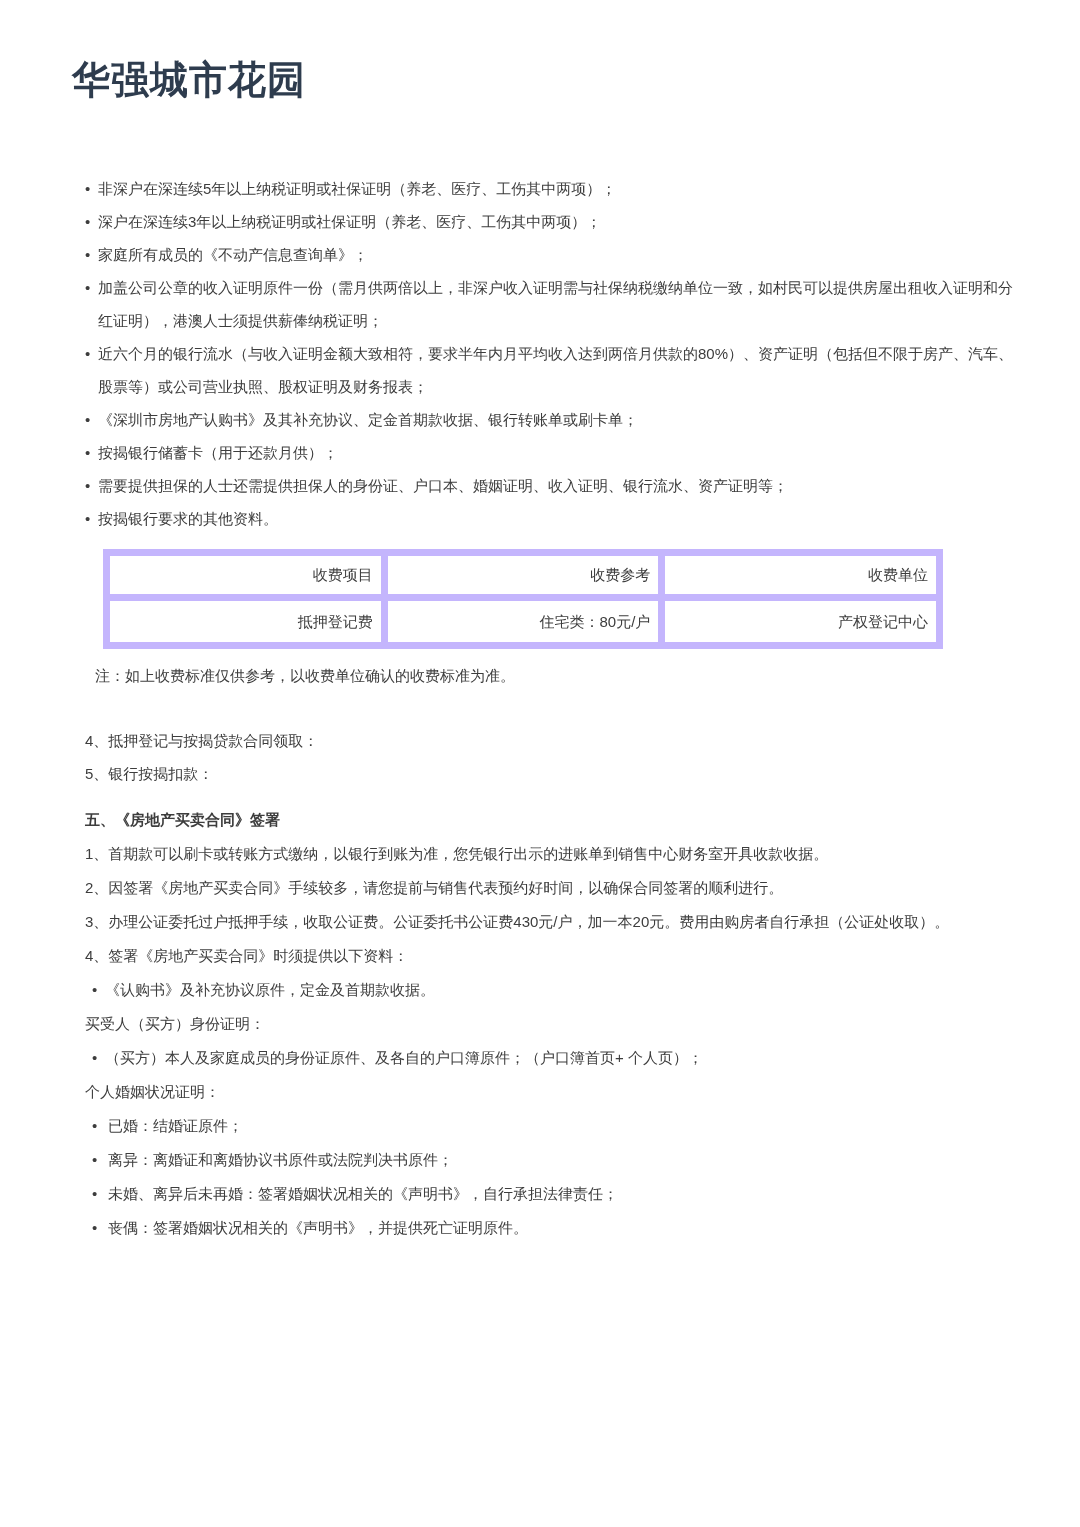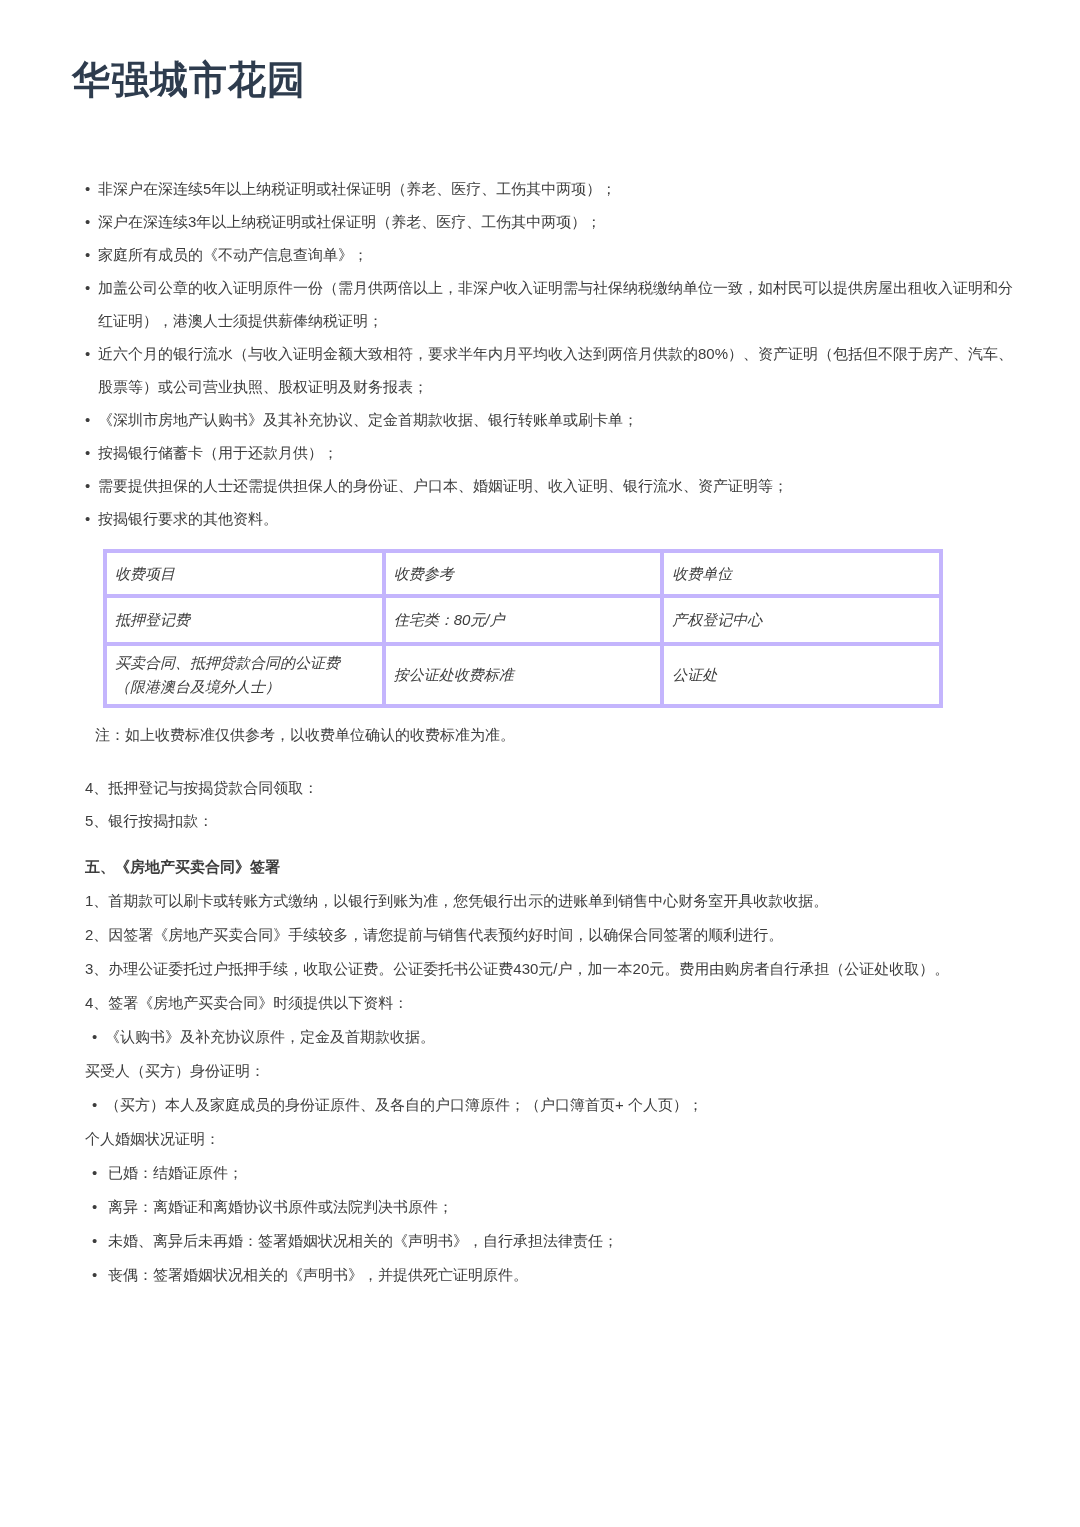--- a/index.html
+++ b/index.html
@@ -43,34 +43,33 @@
   }
   .bullet-text { flex: 1; }
   .numbered { margin-left: 0; }
   .fee-table {
     border-collapse: collapse;
     margin: 14px 0 10px 18px;
     width: 840px;
     table-layout: fixed;
   }
   .fee-table th, .fee-table td {
-    border: 4px solid #c4b5fd;
-    text-align: left;
+    border: 7px solid #c4b5fd;
+    text-align: right;
     vertical-align: middle;
     font-weight: normal;
     font-size: 15px;
     line-height: 24px;
     padding: 4px 8px;
-    font-style: italic;
   }
   .fee-table .head-row th { height: 45px; }
   .fee-table .row-1 td { height: 48px; }
   .fee-table .row-2 td { height: 62px; }
   .table-note { margin-left: 10px; }
-  .gap-lg { margin-top: 20px; }
+  .gap-lg { margin-top: 32px; }
   .indent-body { margin-left: 20px; }
   .section-five { line-height: 34px; }
   .section-heading { font-weight: bold; margin-top: 13px; }
   .sub-bullet { margin-left: 7px; }
   .marital-bullet .bullet-marker { width: 16px; }
 </style>
 </head>
 <body>
 
 <div class="page">
@@ -124,28 +123,20 @@
           <tr class="head-row">
         <th>收费项目</th>
         <th>收费参考</th>
         <th>收费单位</th>
       </tr>
       <tr class="row-1">
         <td>抵押登记费</td>
         <td>住宅类：80元/户</td>
         <td>产权登记中心</td>
       </tr>
-      <tr class="row-2">
-        <td>
-          <div>买卖合同、抵押贷款合同的公证费</div>
-          <div>（限港澳台及境外人士）</div>
-        </td>
-        <td>按公证处收费标准</td>
-        <td>公证处</td>
-      </tr>
     </tbody>
       </table>
 
     <div class="table-note">注：如上收费标准仅供参考，以收费单位确认的收费标准为准。</div>
 
     <div class="gap-lg numbered">4、抵押登记与按揭贷款合同领取：</div>
     <div class="numbered">5、银行按揭扣款：</div>
 
     <div class="section-five">
       <div class="section-heading">五、《房地产买卖合同》签署</div>

